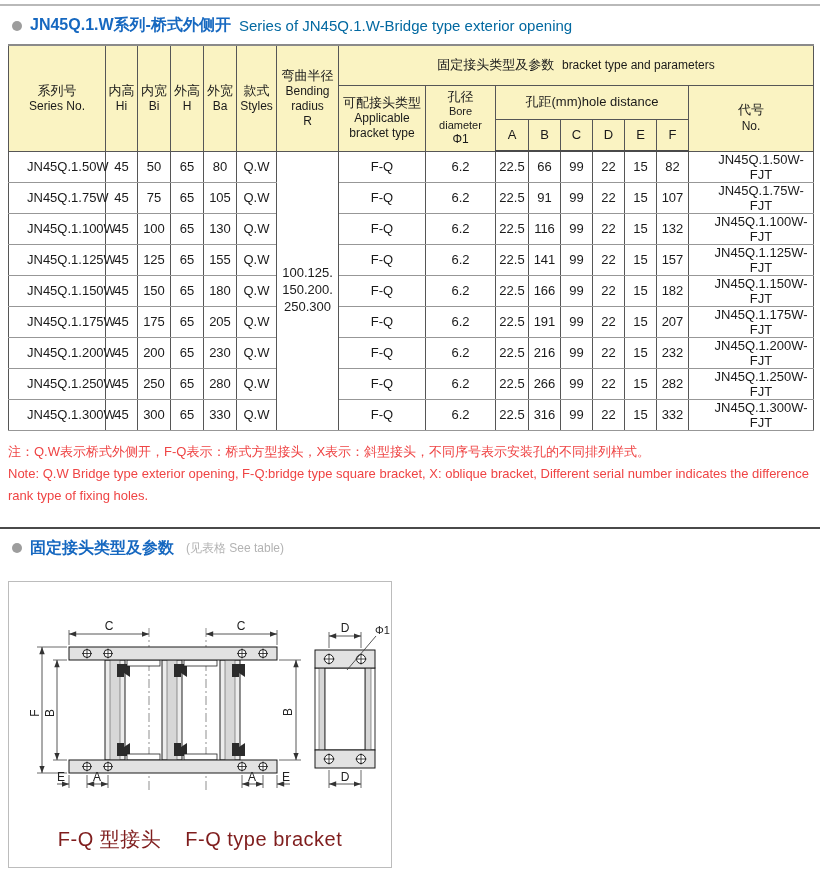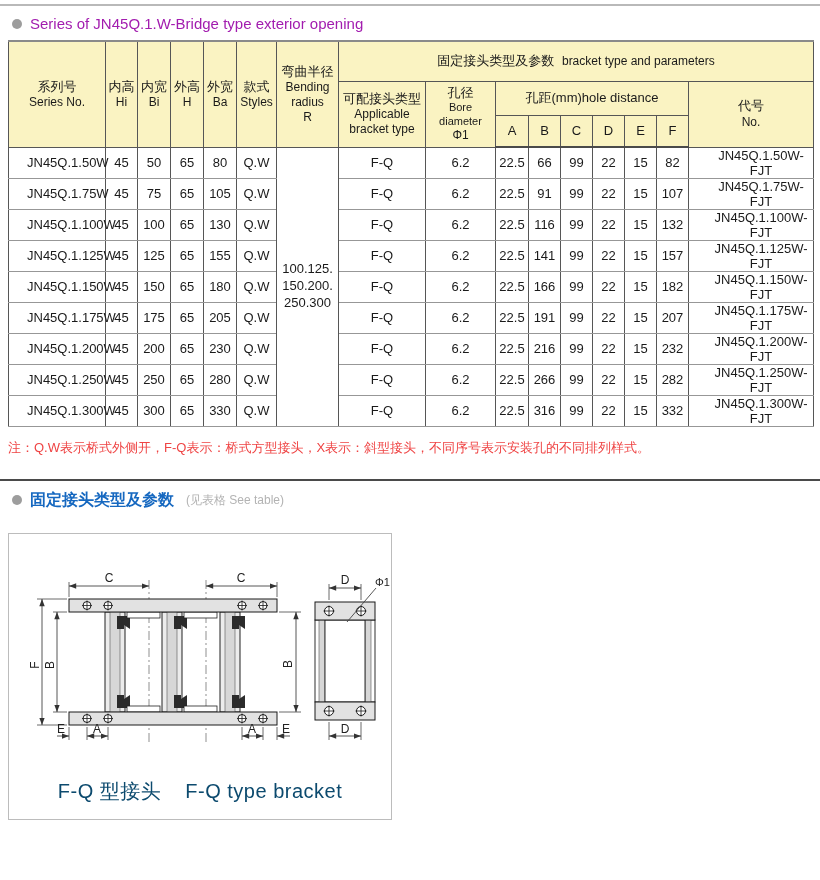--- a/index.html
+++ b/index.html
@@ -5,21 +5,21 @@
   * { margin:0; padding:0; box-sizing:border-box; }
   html,body { background:#fff; }
   body {
     width:820px; height:880px; position:relative; overflow:hidden;
     font-family:"Liberation Sans","DejaVu Sans",sans-serif; color:#222;
   }
   .top-rule { height:2px; background:#b9b9b9; margin-top:4px; }
   .sec-title { display:flex; align-items:center; gap:8px; padding:9px 0 8px 12px; }
   .bullet { width:10px; height:10px; border-radius:50%; background:#9d9d9d; flex:0 0 auto; }
   .sec-title .cn { color:#1668c0; font-weight:bold; font-size:16px; }
-  .sec-title .en { color:#a21caf; font-size:15px; }
+  .sec-title .en { color:#0369a1; font-size:15px; }
   .sec-title .aside { color:#b3b3b3; font-size:12px; margin-left:4px; }
 
   table.spec {
     border-collapse:collapse; table-layout:fixed; width:804px; margin-left:8px;
     font-size:13px; color:#1a1a1a;
   }
   table.spec th, table.spec td { border:1px solid #565656; text-align:center; vertical-align:middle; }
   table.spec thead th { background:#faf3c2; font-weight:normal; padding:2px 1px; line-height:1.25; }
   table.spec thead tr:first-child th { border-top:2px solid #8a8a8a; }
   table.spec thead tr:last-child th { border-bottom:2px solid #4a4a4a; }
@@ -33,31 +33,32 @@
   .group-head span { padding:0 2px; }
 
   .notes { margin:10px 8px 0 8px; font-size:13px; line-height:1.7; color:#ef4444; }
 
   .rule2 { height:2px; background:#4a4a4a; margin-top:20px; }
 
   .draw-box {
     margin:14px 0 0 8px; width:384px; height:287px;
     border:1px solid #bcbcbc; background:#fff; padding-top:10px;
   }
-  .caption { text-align:center; font-size:20px; color:#0c4a6e; margin-top:30px; letter-spacing:0.5px; }
+  .caption { text-align:center; font-size:20px; color:#7f1d1d; margin-top:30px; letter-spacing:0.5px; }
   .caption .en { margin-left:18px; }
   svg text { font-family:"Liberation Sans","DejaVu Sans",sans-serif; fill:#222; }
 </style>
 </head>
 <body>
 
 <div class="top-rule"></div>
 
 <div class="sec-title">
   <span class="bullet"></span>
+  <span class="cn">JN45Q.1.W系列-桥式外侧开</span>
   <span class="en">Series of JN45Q.1.W-Bridge type exterior opening</span>
 </div>
 
 <table class="spec">
   <colgroup>
     <col style="width:97px">
       <col style="width:32px">
       <col style="width:33px">
       <col style="width:33px">
     <col style="width:33px">
@@ -293,20 +294,21 @@
         <td>22</td>
         <td>15</td>
         <td>332</td>
         <td class="al2">JN45Q.1.300W-FJT</td>
       </tr>
     </tbody>
 </table>
 
 <div class="notes">
   <div>注：Q.W表示桥式外侧开，F-Q表示：桥式方型接头，X表示：斜型接头，不同序号表示安装孔的不同排列样式。</div>
+  <div>Note: Q.W Bridge type exterior opening, F-Q:bridge type square bracket, X: oblique bracket, Different serial number indicates the difference rank type of fixing holes.</div>
 </div>
 
 <div class="rule2"></div>
 
 <div class="sec-title">
   <span class="bullet"></span>
   <span class="cn">固定接头类型及参数</span>
   <span class="aside">(见表格 See table)</span>
 </div>
 

